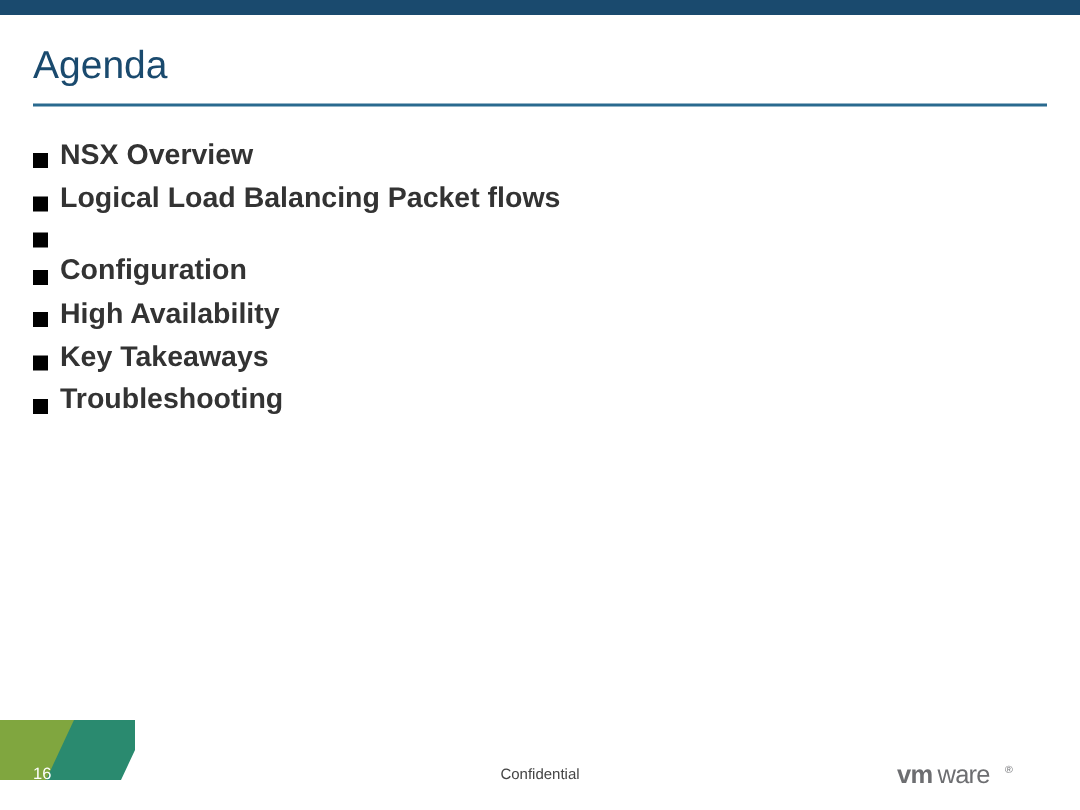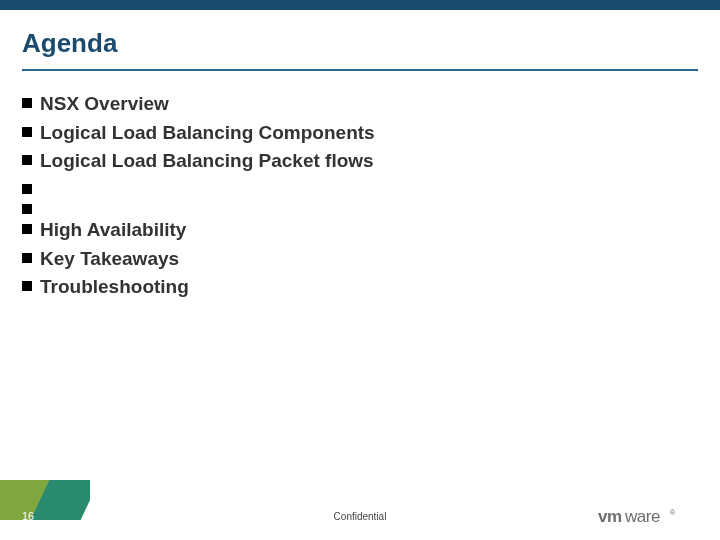--- a/index.html
+++ b/index.html
@@ -1,23 +1,23 @@
 <!DOCTYPE html>
 <html><head>
 <meta charset="utf-8">
 <style>
   * { margin: 0; padding: 0; box-sizing: border-box; }
   html, body { width: 720px; height: 540px; font-family: Arial, Helvetica, sans-serif; background: #fff; overflow: hidden; }
   .slide { position: relative; width: 720px; height: 540px; }
   .top-bar { position: absolute; top: 0; left: 0; width: 720px; height: 10px; background: #1a4a6e; }
   .title-area { position: absolute; top: 28px; left: 22px; right: 22px; }
-  .title { font-size: 26px; font-weight: bold; color: #1a4a6e; padding-bottom: 8px; }
+  .title { font-size: 26px; font-weight: normal; color: #1a4a6e; padding-bottom: 8px; }
   .title-rule { border: none; border-top: 2px solid #2a6a8f; margin-top: 2px; }
   .bullets { position: absolute; top: 92px; left: 22px; right: 22px; }
-  .bullet-row { display: flex; align-items: flex-start; margin-bottom: 4px; }
+  .bullet-row { display: flex; align-items: center; margin-bottom: 4px; }
   .bullet-mark { width: 10px; height: 10px; background: #000; margin-top: 6px; margin-right: 8px; flex-shrink: 0; }
   .bullet-text { font-size: 19px; font-weight: bold; color: #333; line-height: 1.3; }
   .footer-accent { position: absolute; left: 0; bottom: 20px; width: 90px; height: 40px; overflow: hidden; }
   .footer-accent::before { content: ""; position: absolute; left: -40px; top: -30px; width: 130px; height: 100px; background: #2a8a6f; transform: skewX(-25deg); }
   .footer-accent::after { content: ""; position: absolute; left: -70px; top: -30px; width: 110px; height: 100px; background: #8aa93a; transform: skewX(-25deg); opacity: 0.9; }
   .page-num { position: absolute; left: 22px; bottom: 18px; font-size: 11px; color: #fff; z-index: 2; }
   .confidential { position: absolute; left: 0; right: 0; bottom: 18px; text-align: center; font-size: 10px; color: #444; }
   .logo { position: absolute; right: 22px; bottom: 12px; }
   .logo svg { display: block; }
 </style>
@@ -33,31 +33,28 @@
     <hr class="title-rule">
   </div>
 
   <div class="bullets">
     <div class="bullet-row">
       <div class="bullet-mark"></div>
       <div class="bullet-text">NSX Overview</div>
     </div>
     <div class="bullet-row">
       <div class="bullet-mark"></div>
-      <div class="bullet-text">Logical Load Balancing Components</div>
-    </div>
-    <div class="bullet-row">
-      <div class="bullet-mark"></div>
       <div class="bullet-text">Logical Load Balancing Packet flows</div>
     </div>
     <div class="bullet-row">
       <div class="bullet-mark"></div>
     </div>
     <div class="bullet-row">
       <div class="bullet-mark"></div>
+      <div class="bullet-text">Configuration</div>
     </div>
     <div class="bullet-row">
       <div class="bullet-mark"></div>
       <div class="bullet-text">High Availability</div>
     </div>
     <div class="bullet-row">
       <div class="bullet-mark"></div>
       <div class="bullet-text">Key Takeaways</div>
     </div>
     <div class="bullet-row">

